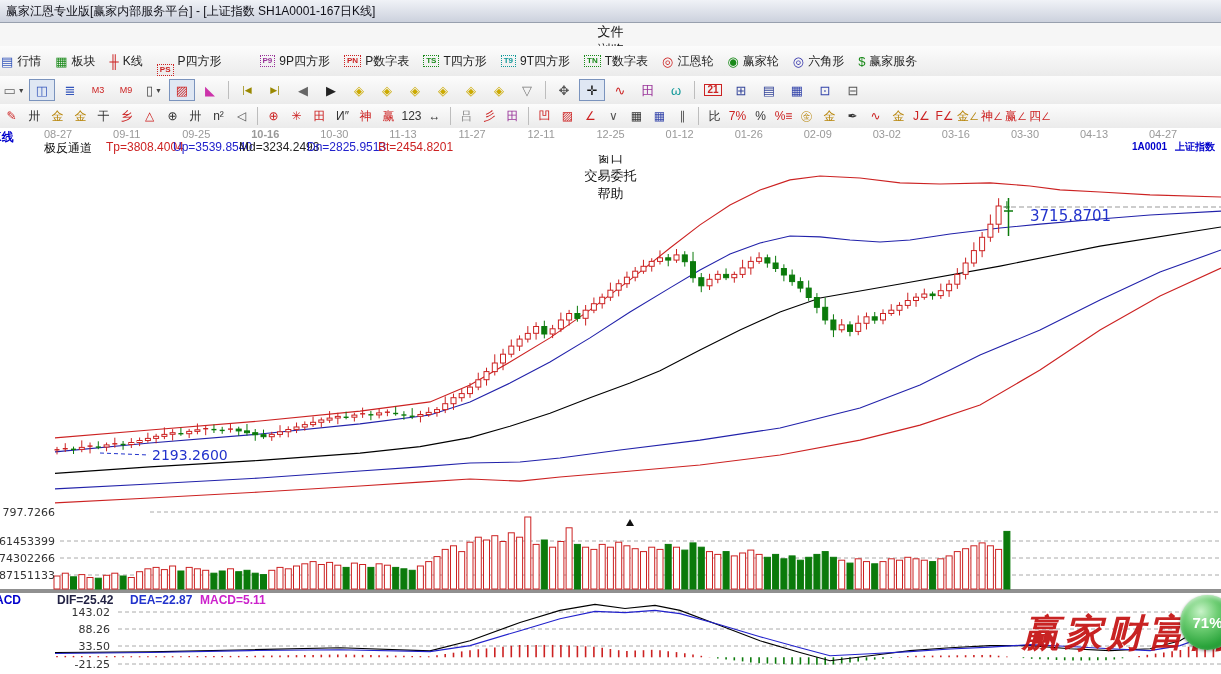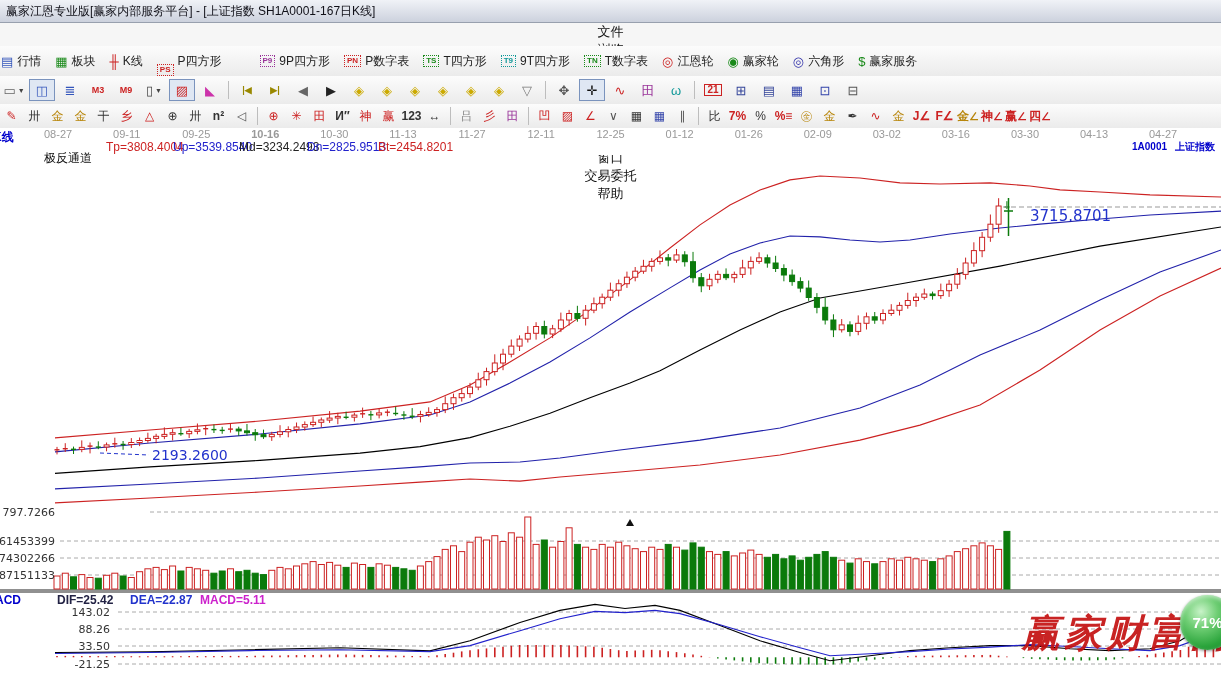--- a/index.html
+++ b/index.html
@@ -16,21 +16,21 @@
   #tb1{top:46px;height:30px;}
   #tb2{top:76px;height:28px;}
   #tb3{top:104px;height:24px;border-bottom:1px solid #bdbdbd;}
   .t1item{display:flex;align-items:center;gap:4px;padding:0 7px;font-size:12px;color:#222;cursor:default;white-space:nowrap;}
   .t1icon{font-size:13px;line-height:1;}
   .t1box{font-size:8px;font-weight:bold;border:1px dotted;padding:1px 2px;line-height:1;}
   .cut{margin-left:-6px;}
   .btn{min-width:24px;height:20px;display:flex;align-items:center;justify-content:center;
        font-size:13px;margin:0 1px;border:1px solid transparent;cursor:default;line-height:1;}
   #tb3 .btn{min-width:21px;height:18px;font-size:12px;margin:0;}
-  .btn.small{font-size:9px;font-weight:bold;}
+  .btn.small{font-size:9px;font-weight:normal;}
   .btn.active{border:1px solid #7a93bd;background:#dfe7f3;}
   .btn .bx{border:1px solid currentColor;padding:0 2px;font-size:10px;font-weight:bold;}
   .dd{font-size:7px;color:#444;margin-left:2px;}
   .vsep{width:1px;height:18px;background:#bdbdbd;margin:0 4px;}
   .daterow{position:absolute;top:128px;left:0;right:0;height:13px;background:#fff;
        font-size:11px;color:#999;}
   .daterow span{position:absolute;top:0;white-space:nowrap;}
   .lefttab{position:absolute;left:-7px;top:129px;color:#0000cc;font-size:12px;font-weight:bold;z-index:3;}
   .indrow{position:absolute;top:140px;left:0;right:0;height:15px;font-size:12px;background:#fff;}
   .indrow span{position:absolute;top:0;white-space:nowrap;}
@@ -223,21 +223,21 @@
       <span style="left: 734.625px;">01-26</span>
       <span style="left: 803.688px;">02-09</span>
       <span style="left: 872.75px;">03-02</span>
       <span style="left: 941.812px;">03-16</span>
       <span style="left: 1010.88px;">03-30</span>
       <span style="left: 1079.94px;">04-13</span>
       <span style="left: 1149px;">04-27</span>
     </div>
   <span class="lefttab">K线</span>
   <div class="indrow" id="indrow">
-      <span style="left: 44px; color: rgb(17, 17, 17); margin-top: 10px;">极反通道</span>
+      <span style="left: 44px; color: rgb(17, 17, 17);">极反通道</span>
       <span style="left: 106px; color: rgb(204, 34, 34);">Tp=3808.4004</span>
       <span style="left: 173px; color: rgb(34, 34, 204);">Up=3539.8540</span>
       <span style="left: 239px; color: rgb(34, 34, 34);">Md=3234.2493</span>
       <span style="left: 307px; color: rgb(34, 34, 204);">Dn=2825.9513</span>
       <span style="left: 378px; color: rgb(204, 34, 34);">Bt=2454.8201</span>
     </div>
   <div class="symbol">
     <span>1A0001</span><b>上证指数</b>
   </div>
 

